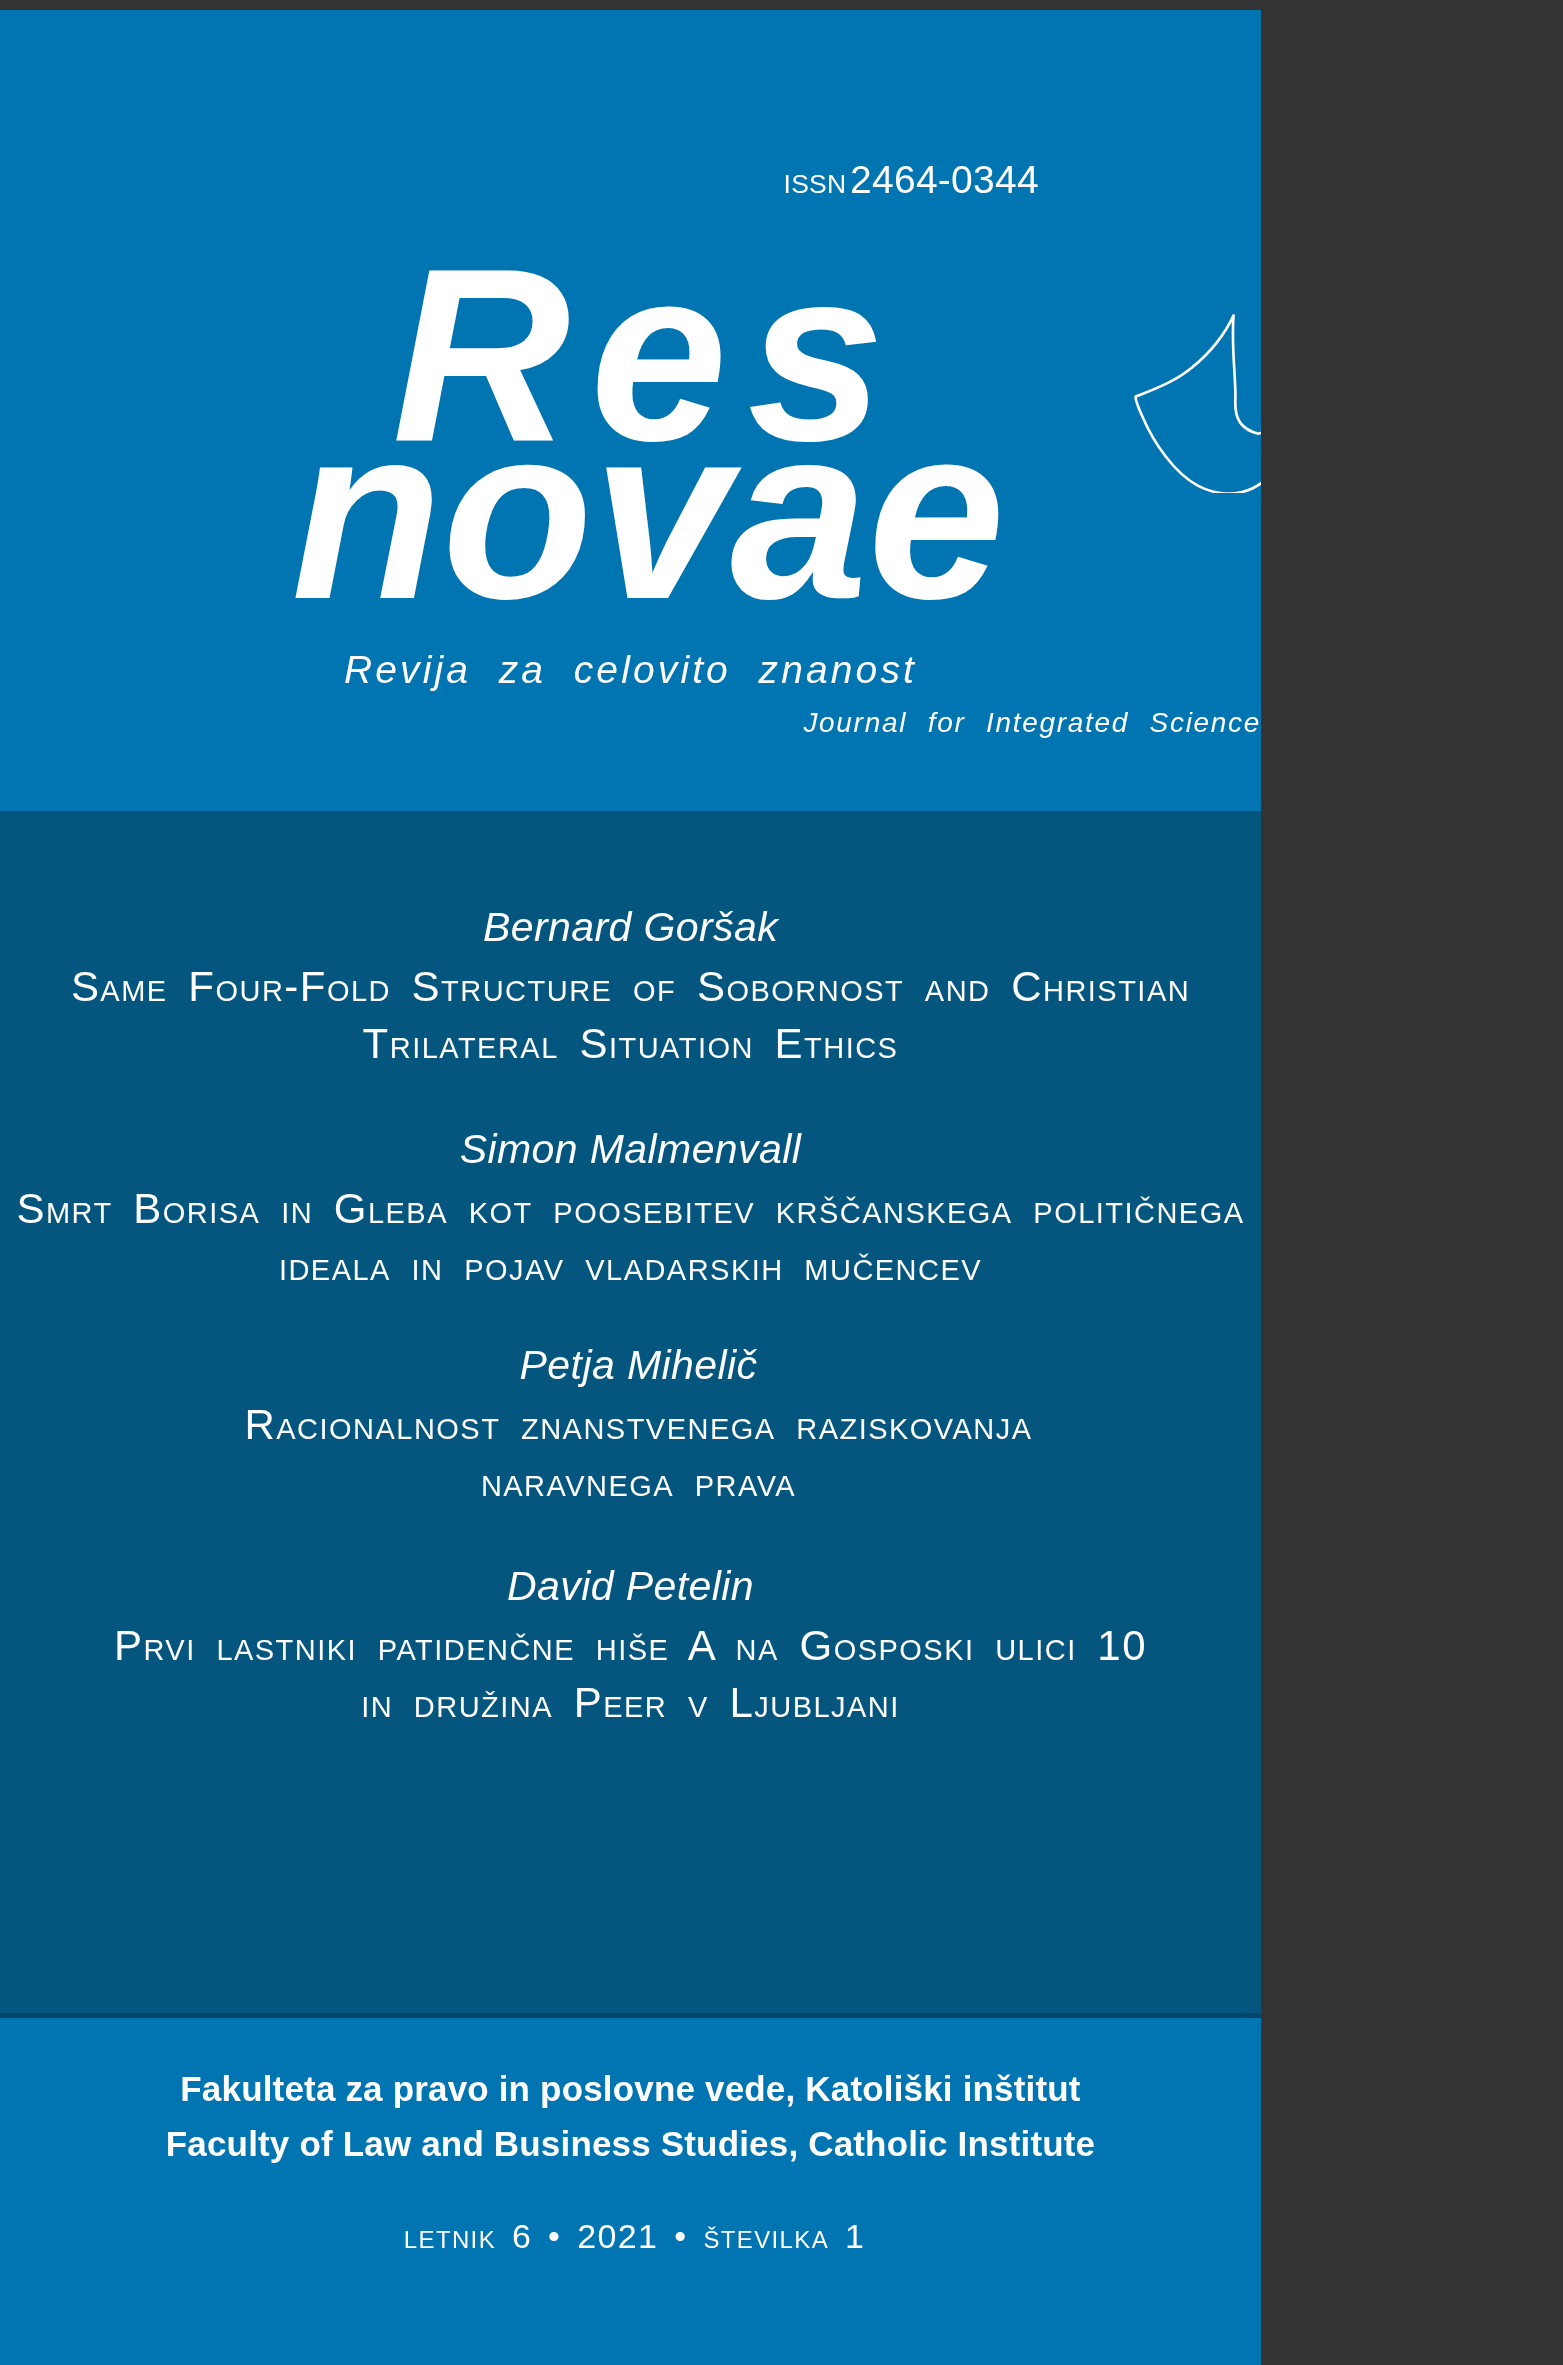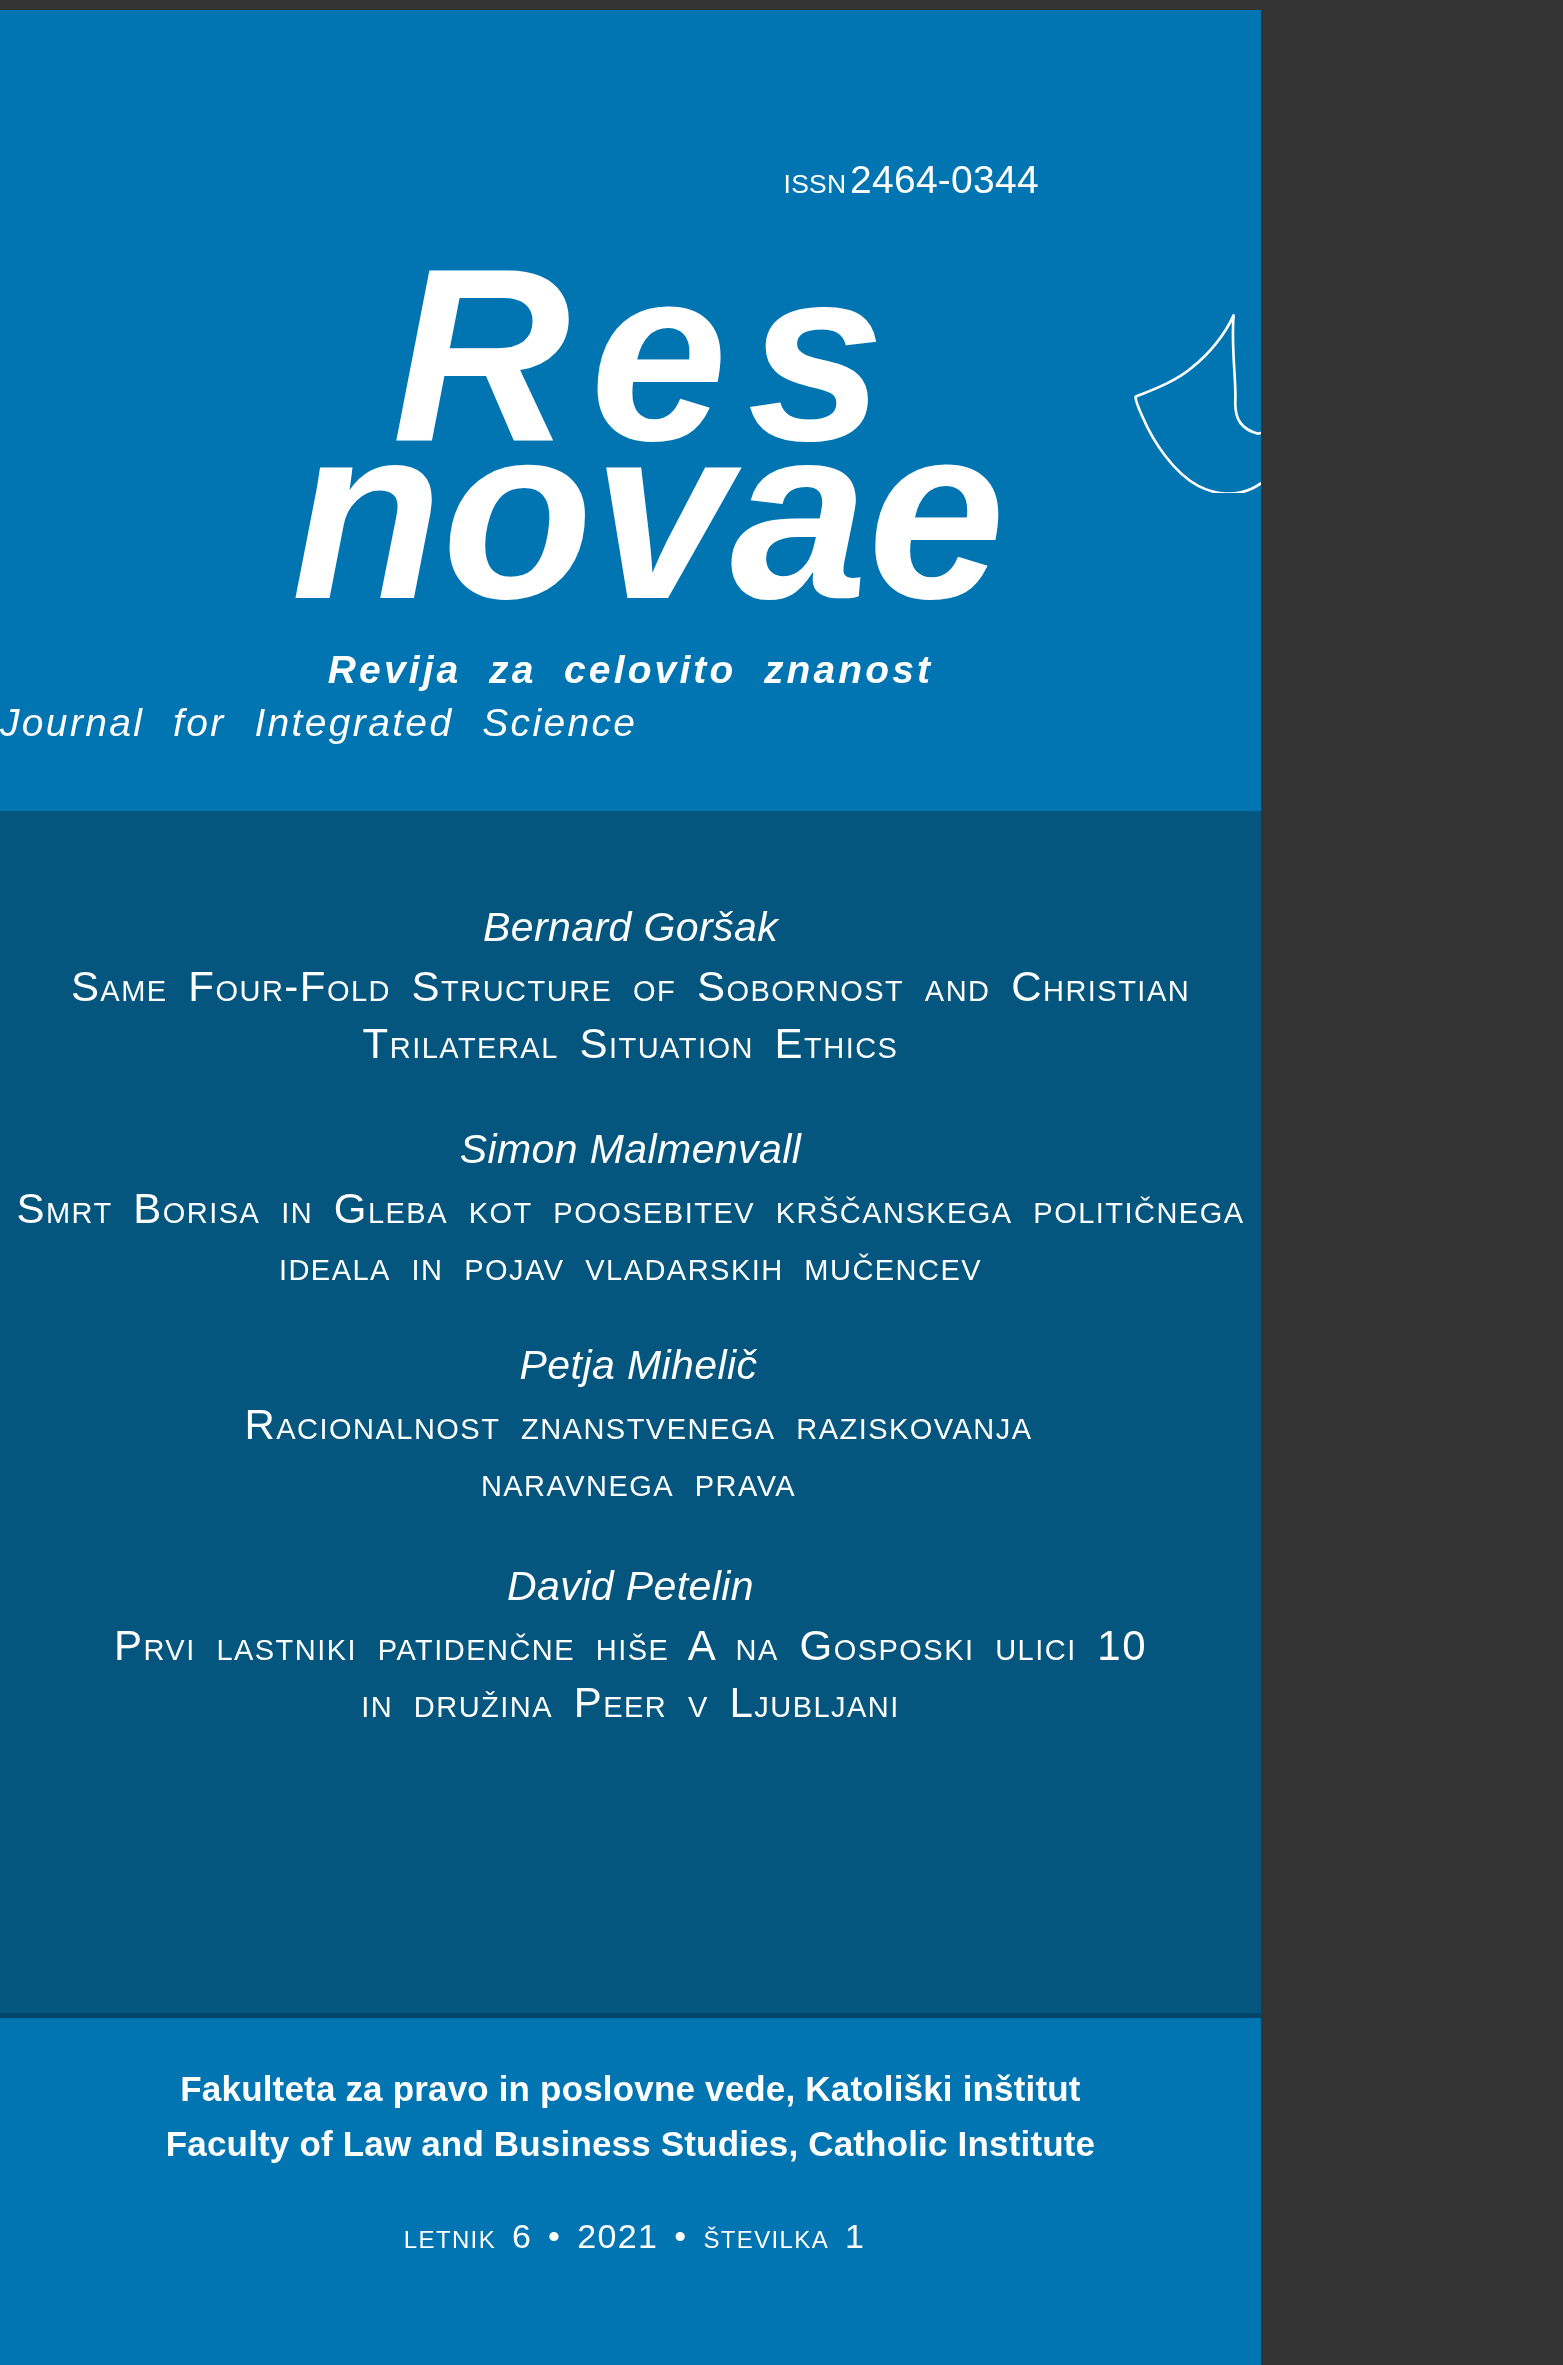--- a/index.html
+++ b/index.html
@@ -79,30 +79,30 @@
     width:212px; height:190px;
   }
   .subtitle-sl{
     position:absolute;
     top:637px; left:0;
     width:100%;
     text-align:center;
     font-size:39px;
     line-height:46px;
     font-style:italic;
-    font-weight:700;
+    font-weight:400;
     letter-spacing:.08em;
     word-spacing:.35em;
   }
   .subtitle-en{
     position:absolute;
     top:690px; left:0;
     width:100%;
-    text-align:left;
-    font-size:39px;
+    text-align:right;
+    font-size:28px;
     line-height:46px;
     font-style:italic;
     font-weight:400;
     letter-spacing:.06em;
     word-spacing:.4em;
   }
   
   .toc-block{
     position:absolute;
     left:0;

